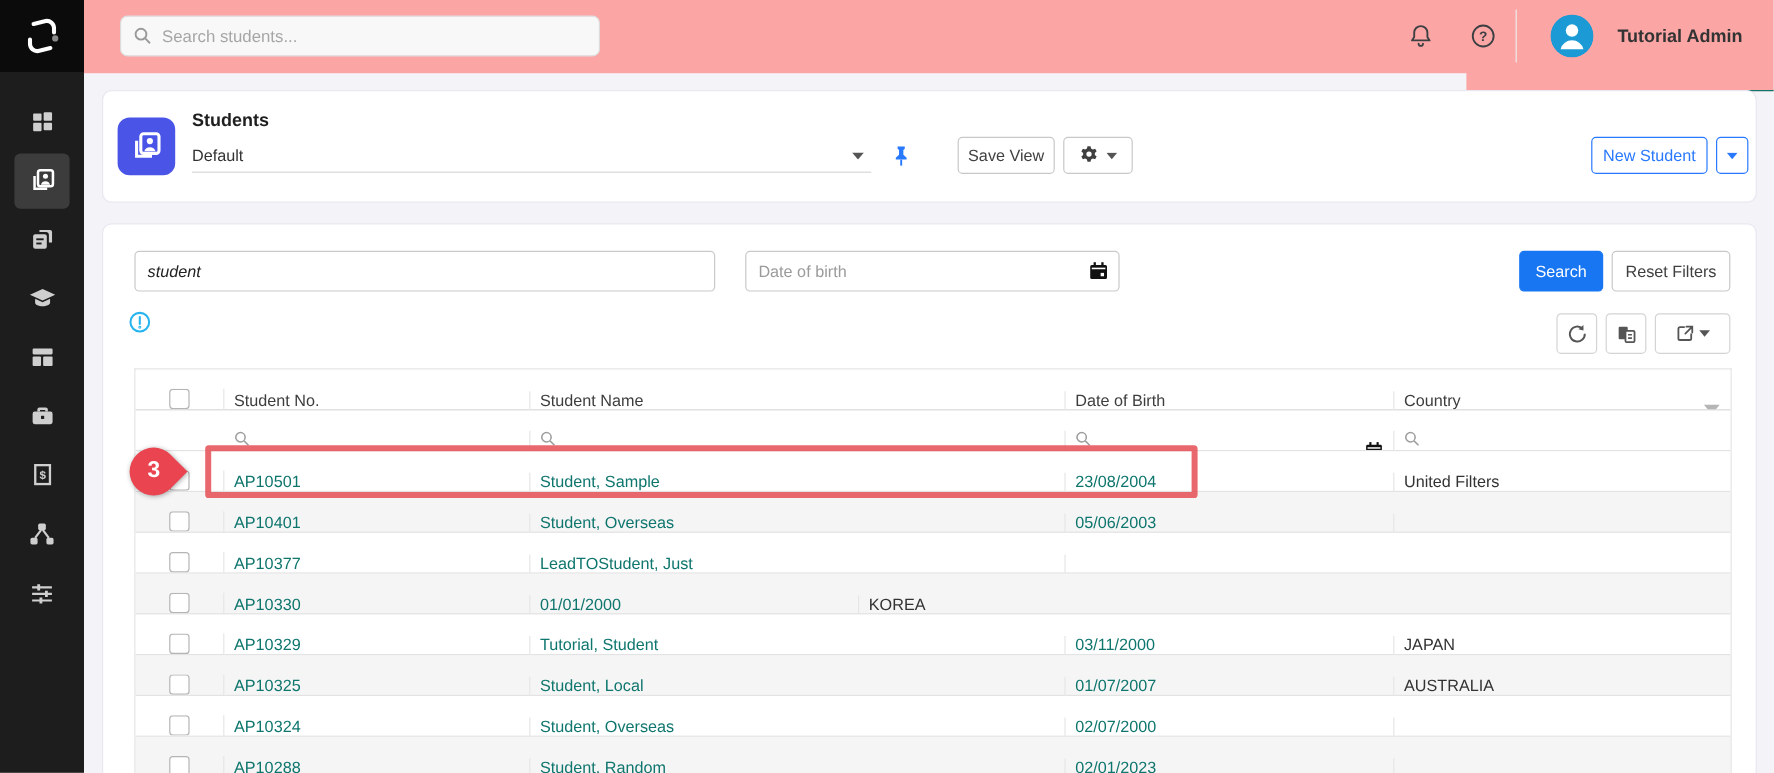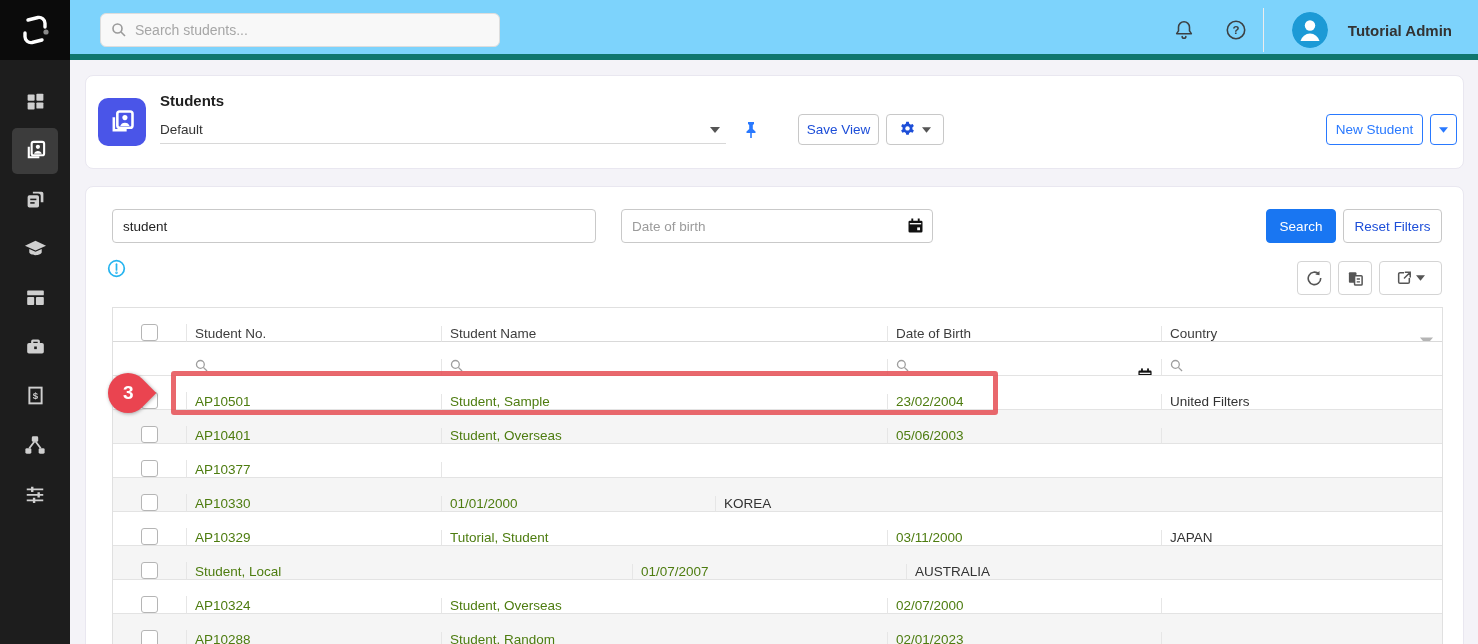--- a/index.html
+++ b/index.html
@@ -8,21 +8,21 @@
 
   
   .sidebar { position:absolute; left:0; top:0; width:70px; height:644px; background:#1d1d1d; }
   .logo-box { width:70px; height:60px; background:#0b0b0b; display:flex; align-items:center; justify-content:center; }
   .nav { padding-top:17px; display:flex; flex-direction:column; align-items:center; }
   .nav-item { width:70px; height:49px; display:flex; align-items:center; justify-content:center; cursor:pointer; }
   .nav-item .pad { width:46px; height:46px; border-radius:5px; display:flex; align-items:center; justify-content:center; color:#cfcfcf; }
   .nav-item.active .pad { background:#3c3c3c; color:#ffffff; }
 
   
-  .topbar { position:absolute; left:70px; top:0; width:1408px; height:60px; background:#7dd3fc; border-bottom:6px solid #0f766e; }
+  .topbar { position:absolute; left:70px; top:0; width:1408px; height:76px; background:#fca5a5; border-bottom:1px solid #0f766e; }
   .search-box { position:absolute; left:30px; top:13px; width:400px; height:34px; background:#f8f8f8;
     border:1px solid #ddd; border-radius:6px; display:flex; align-items:center; padding:0 10px; color:#9a9a9a; }
   .search-box input { border:none; outline:none; background:transparent; font-size:14px; color:#555;
     margin-left:8px; width:340px; font-family:"Liberation Sans", sans-serif; }
   .search-box input::placeholder { color:#a6a6a6; }
   .topbar-right { position:absolute; right:0; top:0; height:60px; display:flex; align-items:center; padding-right:26px; }
   .icon-btn { background:none; border:none; cursor:pointer; color:#3c4043; display:flex; align-items:center; }
   .tb-divider { width:1px; height:44px; background:#ececec; margin:0 28px 0 16px; }
   .avatar { width:36px; height:36px; border-radius:50%; }
   .user-name { font-size:15px; font-weight:bold; color:#333; margin-left:20px; }
@@ -34,33 +34,33 @@
   .table-card  { left:15px; top:125px; width:1379px; height:470px; }
 
   
   .app-icon { position:absolute; left:12px; top:22px; width:48px; height:48px; background:#4a55e8; border-radius:10px;
     display:flex; align-items:center; justify-content:center; }
   .hc-title { position:absolute; left:74px; top:16px; font-size:15px; font-weight:bold; color:#1f1f1f; }
   .view-select { position:absolute; left:74px; top:40px; width:566px; height:28px; border-bottom:1px solid #d8d8d8;
     display:flex; align-items:center; justify-content:space-between; font-size:13.5px; color:#333; cursor:pointer; padding-right:6px; }
   .pin-btn { position:absolute; left:652px; top:42px; width:26px; height:26px; color:#2979ff; background:none; border:none; cursor:pointer; }
   .btn { display:inline-flex; align-items:center; justify-content:center; gap:6px; background:#fff;
-    border:1px solid #c8c8c8; border-radius:4px; color:#1d4ed8; font-size:13.5px; cursor:pointer;
+    border:1px solid #c8c8c8; border-radius:4px; color:#404040; font-size:13.5px; cursor:pointer;
     font-family:"Liberation Sans", sans-serif; }
   .save-view-btn { position:absolute; left:712px; top:38px; width:81px; height:31px; }
   .gear-btn { position:absolute; left:800px; top:38px; width:58px; height:31px; }
   .blue-outline { border:1px solid #2979ff; color:#2979ff; }
   .new-student-btn { position:absolute; left:1240px; top:38px; width:97px; height:31px; }
   .new-student-caret { position:absolute; left:1344px; top:38px; width:27px; height:31px; }
 
   
   .filter-input { position:absolute; height:34px; border:1px solid #c9c9c9; border-radius:4px; font-size:13.5px;
     color:#222; padding:0 10px; outline:none; font-family:"Liberation Sans", sans-serif; }
   .filter-input::placeholder { color:#9b9b9b; }
-  .kw-input { left:26px; top:22px; width:484px; }
+  .kw-input { left:26px; top:22px; width:484px;font-style:italic; }
   .dob-wrap { position:absolute; left:535px; top:22px; width:312px; height:34px; }
   .dob-wrap input { width:312px; height:34px; border:1px solid #c9c9c9; border-radius:4px; font-size:13.5px;
     padding:0 34px 0 10px; outline:none; color:#222; font-family:"Liberation Sans", sans-serif; }
   .dob-wrap input::placeholder { color:#9b9b9b; }
   .dob-wrap .cal { position:absolute; right:9px; top:8px; color:#111; cursor:pointer; }
   .search-btn { position:absolute; left:1180px; top:22px; width:70px; height:34px; background:#1976f2;
     border:1px solid #1976f2; color:#fff; }
   .reset-btn { position:absolute; left:1257px; top:22px; width:99px; height:34px; }
   .info-ic { position:absolute; left:21px; top:72px; color:#26b4ef; }
   .grid-btn { position:absolute; top:74px; width:34px; height:34px; border:1px solid #d4d4d4; border-radius:4px;
@@ -78,21 +78,21 @@
     padding:0 8px; position:relative; overflow:hidden; white-space:nowrap; }
   .g-cell:last-child { border-right:none; }
   .c-check { width:74px; justify-content:center; }
   .c-no { width:255px; }
   .c-name { width:446px; }
   .c-dob { width:274px; }
   .c-country { width:282px; flex:1; }
   .g-head .g-cell { color:#3d3d3d; border-bottom:1px solid #d9d9d9; }
   .checkbox { width:17px; height:17px; border:1px solid #b5b5b5; border-radius:3px; background:#fff; cursor:pointer; }
   .mag { color:#9e9e9e; margin-right:6px; }
-  .link { color:#4d7c0f; text-decoration:none; cursor:pointer; }
+  .link { color:#0f766e; text-decoration:none; cursor:pointer; }
   .funnel { position:absolute; right:8px; top:10px; color:#b5b5b5; cursor:pointer; }
   .cal-cell { position:absolute; right:8px; top:8px; color:#111; cursor:pointer; }
 
   
   .anno-rect { position:absolute; left:85px; top:184px; width:827px; height:44px;
     border:5px solid rgba(229,77,83,0.85); border-radius:3px; pointer-events:none; z-index:5; }
   .anno-marker { position:absolute; left:22px; top:186px; width:40px; height:40px; background:#ea4450;
     border-radius:50% 50% 0 50%; transform:rotate(-45deg); box-shadow:0 1px 4px rgba(0,0,0,.35);
     display:flex; align-items:center; justify-content:center; z-index:6; pointer-events:none; }
   .anno-marker span { transform:rotate(45deg); color:#fff; font-size:19px; font-weight:bold; }
@@ -384,21 +384,21 @@
     <div class="g-cell c-check">
               <span class="checkbox"></span>
             </div>
     <div class="g-cell c-no">
               <a class="link">AP10501</a>
             </div>
     <div class="g-cell c-name">
               <a class="link">Student, Sample</a>
             </div>
     <div class="g-cell c-dob">
-              <a class="link">23/02/2004</a>
+              <a class="link">23/08/2004</a>
             </div>
     <div class="g-cell c-country">
               <span>United Filters</span>
             </div>
   </div>
           <div class="g-row stripe">
     <div class="g-cell c-check">
               <span class="checkbox"></span>
             </div>
     <div class="g-cell c-no">
@@ -414,20 +414,23 @@
               <span></span>
             </div>
   </div>
           <div class="g-row">
     <div class="g-cell c-check">
               <span class="checkbox"></span>
             </div>
     <div class="g-cell c-no">
               <a class="link">AP10377</a>
             </div>
+    <div class="g-cell c-name">
+              <a class="link">LeadTOStudent, Just</a>
+            </div>
     <div class="g-cell c-dob">
               <a class="link"></a>
             </div>
     <div class="g-cell c-country">
               <span></span>
             </div>
   </div>
           <div class="g-row stripe">
     <div class="g-cell c-check">
               <span class="checkbox"></span>
@@ -455,20 +458,23 @@
     <div class="g-cell c-dob">
               <a class="link">03/11/2000</a>
             </div>
     <div class="g-cell c-country">
               <span>JAPAN</span>
             </div>
   </div>
           <div class="g-row stripe">
     <div class="g-cell c-check">
               <span class="checkbox"></span>
+            </div>
+    <div class="g-cell c-no">
+              <a class="link">AP10325</a>
             </div>
     <div class="g-cell c-name">
               <a class="link">Student, Local</a>
             </div>
     <div class="g-cell c-dob">
               <a class="link">01/07/2007</a>
             </div>
     <div class="g-cell c-country">
               <span>AUSTRALIA</span>
             </div>

